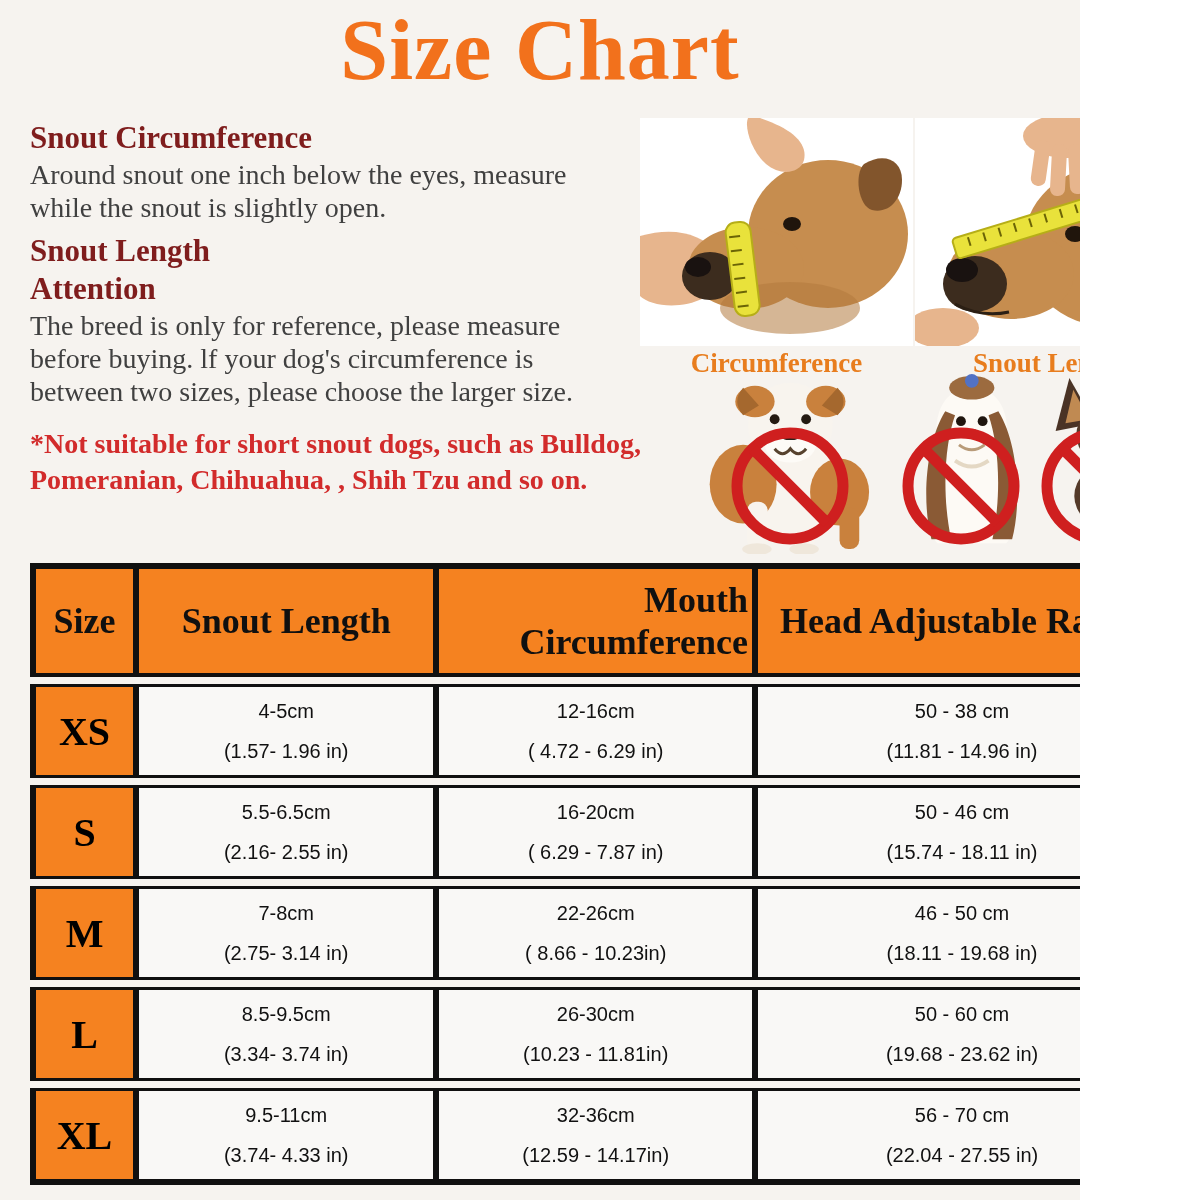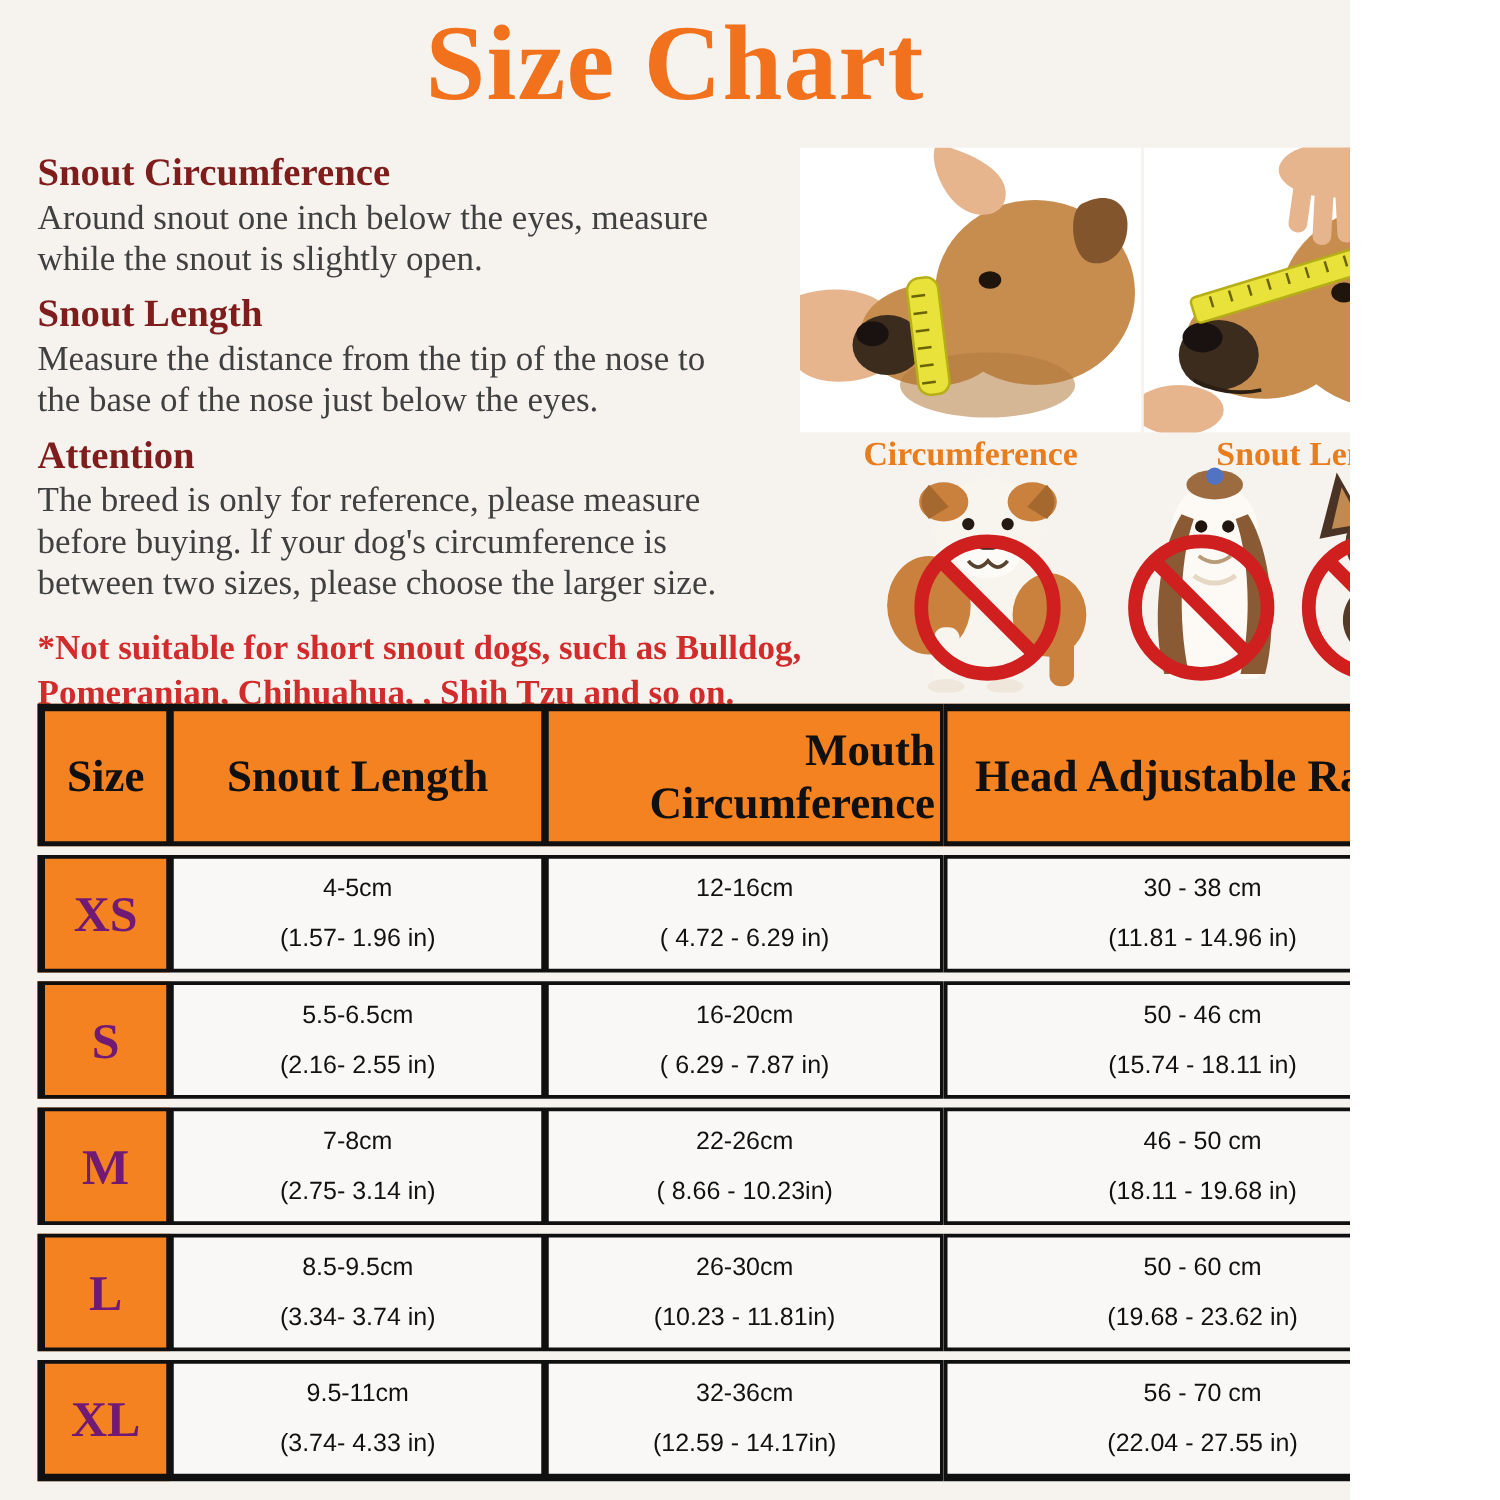--- a/index.html
+++ b/index.html
@@ -60,43 +60,41 @@
   .size-table thead th{
     background:#f58220;color:#101010;
     font-size:36px;line-height:42px;font-weight:bold;
     height:100px;white-space:pre-line;
   }
   .size-table .col-size{width:8.3%;}
   .size-table .col-snout{width:26.5%;}
   .size-table .col-mouth{width:28.2%;text-align:right;}
   .size-table .col-head{width:37%;}
   .size-table tbody th{
-    background:#f58220;color:#701a75;
+    background:#f58220;color:#000000;
     font-size:40px;font-weight:bold;
   }
   .size-table tbody td{
     background:#f9f8f6;color:#111;height:84px;
     font-family:"Liberation Sans", sans-serif;
     font-size:20px;line-height:40px;
   }
 </style>
 </head>
 <body>
 
 <div class="page">
 
   <h1 class="title">Size Chart</h1>
 
   <div class="instructions">
     <h2>Snout Circumference</h2>
     <p>Around snout one inch below the eyes, measure
 while the snout is slightly open.</p>
     <h2>Snout Length</h2>
-    <p>Measure the distance from the tip of the nose to
-the base of the nose just below the eyes.</p>
     <h2>Attention</h2>
     <p>The breed is only for reference, please measure
 before buying. lf your dog's circumference is
 between two sizes, please choose the larger size.</p>
     <p class="warning">*Not suitable for short snout dogs, such as Bulldog,
 Pomeranian, Chihuahua, , Shih Tzu and so on.</p>
   </div>
 
   <div class="photos">
     <figure>
@@ -257,21 +255,21 @@
         <th>XS</th>
         <td>
             <div>4-5cm</div>
             <div>(1.57- 1.96 in)</div>
           </td>
         <td>
             <div>12-16cm</div>
             <div>( 4.72 - 6.29 in)</div>
           </td>
         <td>
-            <div>30 - 38 cm</div>
+            <div>50 - 38 cm</div>
             <div>(11.81 - 14.96 in)</div>
           </td>
       </tr>
       <tr>
         <th>S</th>
         <td>
             <div>5.5-6.5cm</div>
             <div>(2.16- 2.55 in)</div>
           </td>
         <td>

